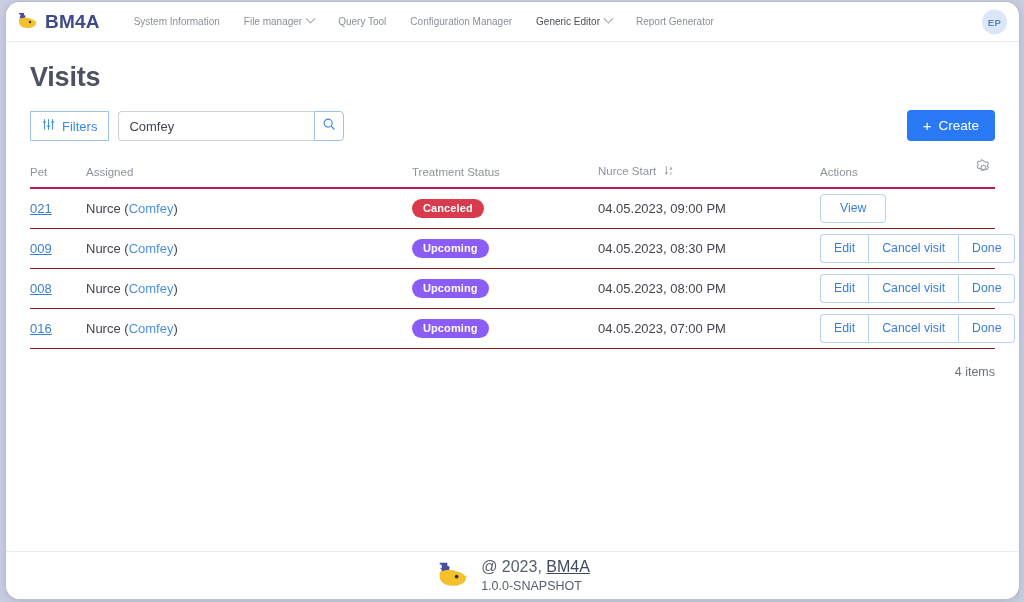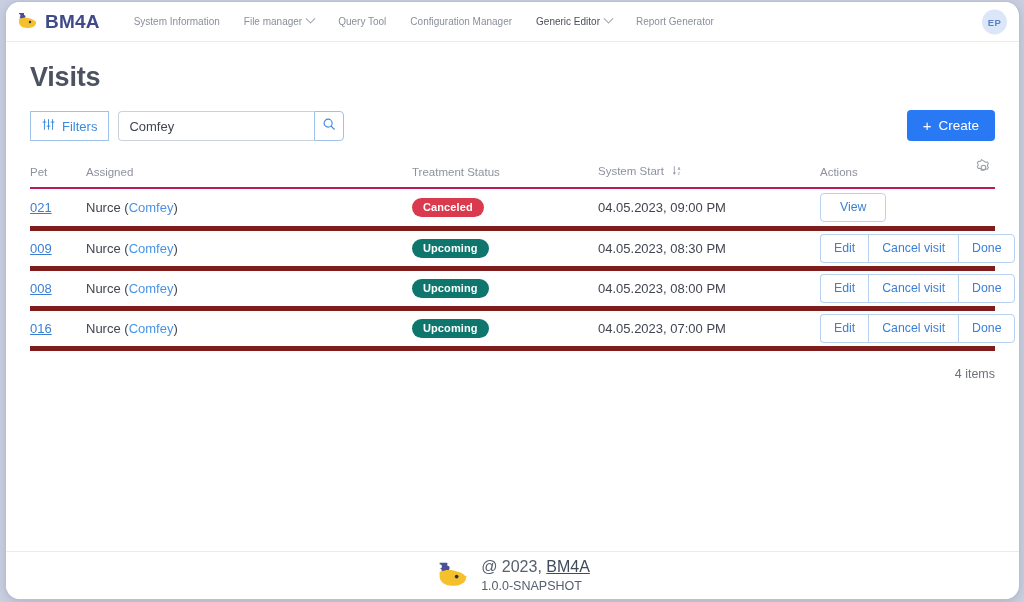--- a/index.html
+++ b/index.html
@@ -178,21 +178,21 @@
     text-align: left;
     padding: 0 0 9px 0;
     vertical-align: bottom;
   }
   #visits-table thead tr { border-bottom: 2px solid #be185d; }
   #visits-table td {
     font-size: 13px;
     color: #41454f;
     height: 40px;
     vertical-align: middle;
-    border-bottom: 5px solid #7f1d1d;
+    border-bottom: 1px solid #7f1d1d;
   }
   .col-pet      { width: 56px; }
   .col-assigned { width: 326px; }
   .col-status   { width: 186px; }
   .col-start    { width: 222px; }
   .col-actions  { width: 155px; }
   .col-gear     { width: 20px; }
 
   th.gear-head { text-align: right; padding-bottom: 5px; }
 
@@ -207,21 +207,21 @@
   .badge {
     display: inline-block;
     border-radius: 10px;
     padding: 3px 11px 4px 11px;
     font-size: 11px;
     color: #fff;
     font-weight: bold;
     letter-spacing: .1px;
   }
   .badge-canceled { background: #d93a4e; }
-  .badge-upcoming { background: #0f766e; }
+  .badge-upcoming { background: #8b5cf6; }
 
   .btn-group { display: inline-flex; border-radius: 10px; }
   .btn-group .gbtn {
     border: 1px solid #b7d2f0;
     border-right: none;
     background: #fff;
     color: #3b7fd4;
     font-size: 12.3px;
     font-family: "Liberation Sans", sans-serif;
     padding: 6px 13px 7px 13px;
@@ -353,21 +353,21 @@
         <col class="col-start">
           <col class="col-actions">
           <col class="col-gear">
       </colgroup>
       <thead>
         <tr>
           <th>Pet</th>
           <th>Assigned</th>
           <th>Treatment Status</th>
           <th>
-            <span>System Start</span>
+            <span>Nurce Start</span>
             <span style="margin-left:5px;display:inline-block;vertical-align:-1px;">
               <svg width="11" height="11" viewBox="0 0 14 14">
                 <line x1="3" y1="1.5" x2="3" y2="11" stroke="#8d929d" stroke-width="1"></line>
                 <path d="M3 12.3 L1 9.6 L5 9.6 Z" fill="#8d929d"></path>
                 <text x="7" y="6.2" font-size="5.6" fill="#8d929d" font-family="Liberation Sans, sans-serif">A</text>
                 <text x="7" y="12.4" font-size="5.6" fill="#8d929d" font-family="Liberation Sans, sans-serif">Z</text>
               </svg>
             </span>
           </th>
           <th>Actions</th>

